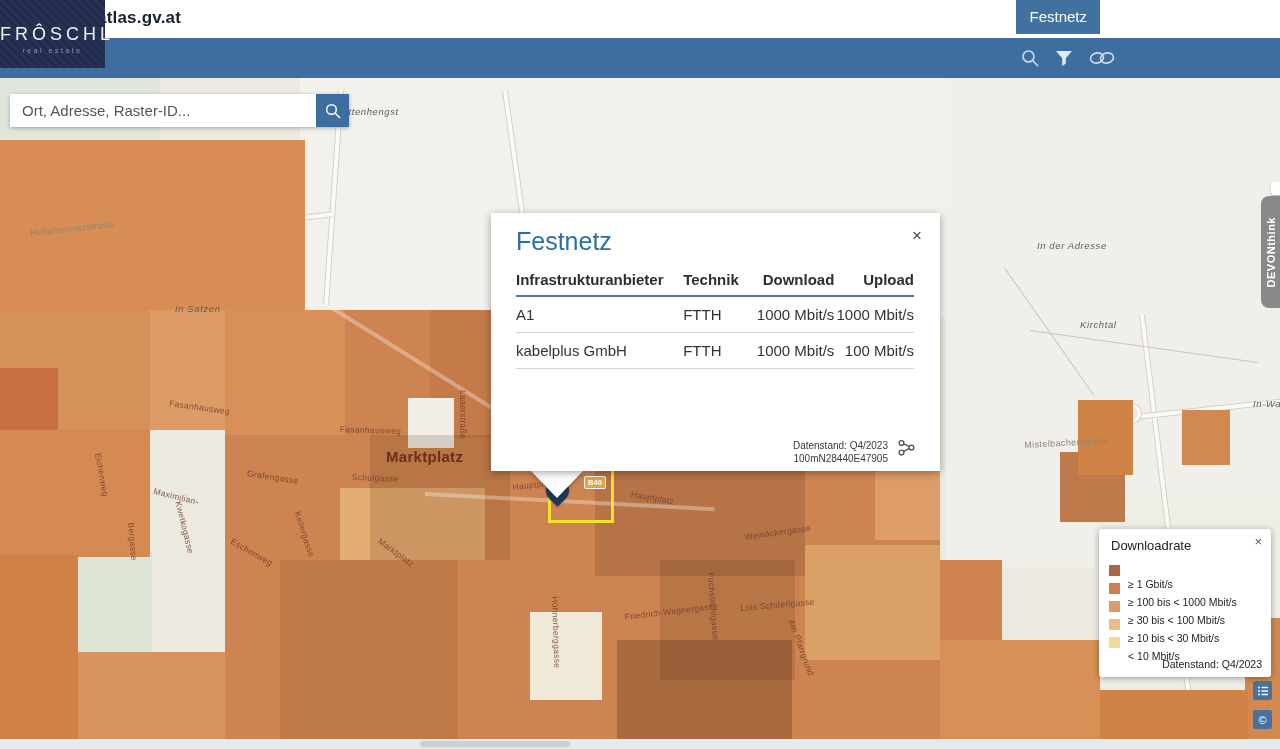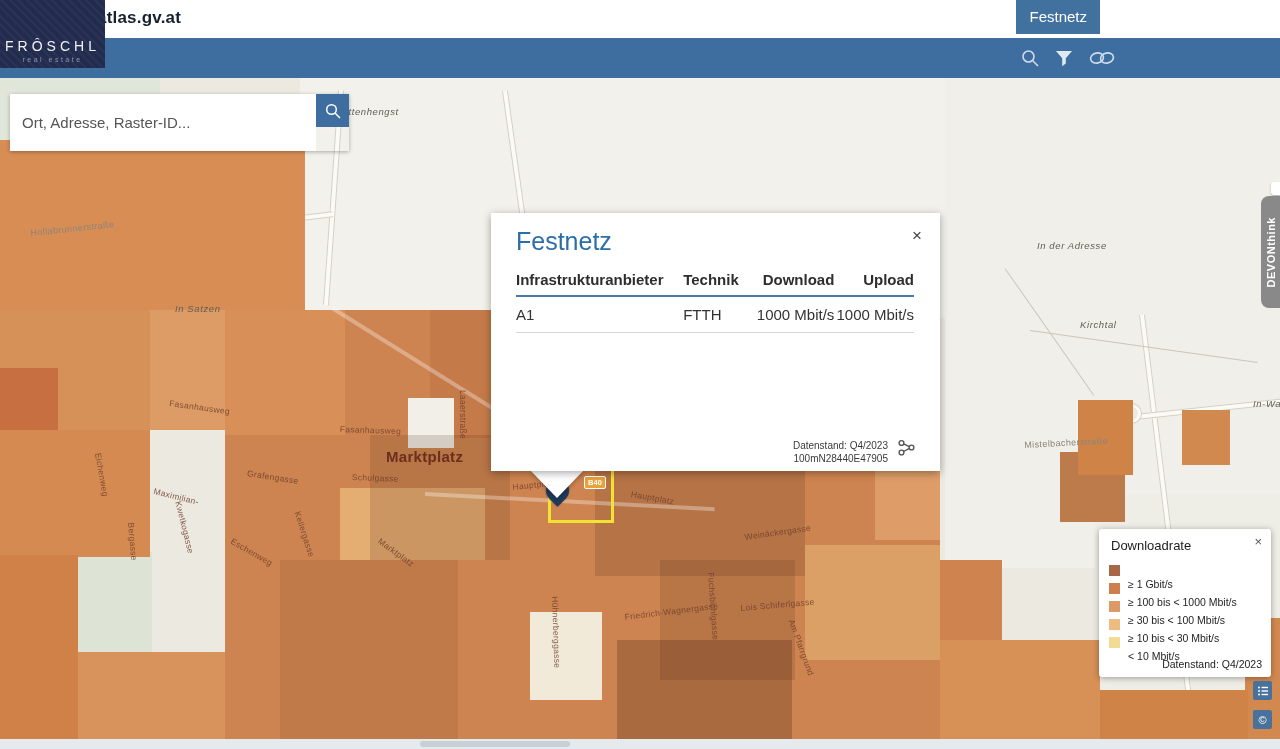--- a/index.html
+++ b/index.html
@@ -9,21 +9,21 @@
   
   #header{position:absolute;top:0;left:0;right:0;height:38px;background:#fff;z-index:80;}
   #header-title{position:absolute;left:97px;top:8px;font-size:17px;font-weight:600;color:#16202e;letter-spacing:.2px;}
   #tabs{position:absolute;right:180px;top:0;height:34px;display:flex;gap:14px;}
   .tab{padding:0 13px;line-height:34px;font-size:15px;color:#2b2b2b;cursor:pointer;white-space:nowrap;}
   .tab.active{background:#41719f;color:#fff;}
 
   
   #logo{position:absolute;left:0;top:0;width:105px;height:68px;z-index:90;background:#222c4e;
         background-image:repeating-linear-gradient(45deg,rgba(255,255,255,.035) 0 2px,transparent 2px 6px);}
-  #logo .l1{margin-top:38px;text-align:center;color:#f2f2f2;font-size:14px;letter-spacing:4px;}
+  #logo .l1{margin-top:24px;text-align:center;color:#f2f2f2;font-size:18px;letter-spacing:4px;}
   #logo .l2{text-align:center;color:#8d97ad;font-size:7px;letter-spacing:2.5px;margin-top:2px;}
 
   
   #toolbar{position:absolute;top:38px;left:0;right:0;height:40px;background:#3e6e9f;z-index:70;}
   #toolbar-icons{position:absolute;right:163px;top:0;height:40px;display:flex;align-items:center;gap:14px;}
   #toolbar-icons svg{display:block;cursor:pointer;}
 
   
   #map{position:absolute;top:78px;left:0;width:1280px;height:661px;background:#ece9e0;overflow:hidden;z-index:10;}
   .patch,.cell{position:absolute;}
@@ -40,21 +40,21 @@
   .maplabel.town{color:#6b2f1d;font-size:15px;font-weight:600;letter-spacing:.3px;}
   #road-shield{position:absolute;left:584px;top:398px;width:20px;height:11px;background:#e8a33d;border:1px solid #fff;
                border-radius:2px;color:#fff;font-size:7.5px;font-weight:700;text-align:center;line-height:11px;z-index:6;}
   #select-rect{position:absolute;left:548px;top:385px;width:60px;height:54px;border:3px solid #f2e232;z-index:7;}
   #pin{position:absolute;left:546px;top:401px;width:23px;height:23px;background:#1e3a5f;
        border-radius:50% 50% 50% 0;transform:rotate(-45deg);box-shadow:0 0 2px rgba(0,0,0,.4);z-index:8;cursor:pointer;}
   #pin::after{content:'';position:absolute;left:6px;top:6px;width:6px;height:6px;border:2px solid #d9c98c;border-radius:50%;}
 
   
   #search{position:absolute;left:10px;top:94px;z-index:75;display:flex;box-shadow:0 1px 4px rgba(0,0,0,.3);}
-  #search input{width:282px;height:33px;border:0;outline:none;padding:12px 12px;font-size:15px;color:#333;
+  #search input{width:282px;height:33px;border:0;outline:none;padding:0 12px;font-size:15px;color:#333;
                 font-family:"Liberation Sans",sans-serif;background:#fff;}
   #search input::placeholder{color:#555;}
   #search button{width:33px;height:33px;border:0;background:#3e6e9f;cursor:pointer;display:flex;align-items:center;justify-content:center;}
 
   
   #popup{position:absolute;left:491px;top:213px;width:449px;height:258px;background:#fff;z-index:60;
          box-shadow:0 2px 8px rgba(0,0,0,.35);}
   #popup-title{position:absolute;left:25px;top:14px;font-size:25px;color:#2c6ea8;}
   .close-x{position:absolute;right:18px;top:14px;font-size:17px;color:#444;cursor:pointer;line-height:1;}
   #popup table{position:absolute;left:25px;top:52px;width:398px;border-collapse:collapse;font-size:15px;color:#2e2e2e;}
@@ -200,20 +200,26 @@
           <th class="col-ul r">Upload</th>
         </tr>
       </thead>
       <tbody>
         <tr>
           <td>A1</td>
           <td>FTTH</td>
           <td class="r">1000 Mbit/s</td>
           <td class="r">1000 Mbit/s</td>
         </tr>
+        <tr>
+          <td>kabelplus GmbH</td>
+          <td>FTTH</td>
+          <td class="r">1000 Mbit/s</td>
+          <td class="r">100 Mbit/s</td>
+        </tr>
       </tbody>
     </table>
     <div id="popup-foot">
       <div>Datenstand: Q4/2023</div>
       <div>100mN28440E47905</div>
     </div>
     <span id="popup-share">
       <svg width="19" height="19" viewBox="0 0 19 19" fill="none" stroke="#555" stroke-width="1.4">
         <circle cx="4.5" cy="5" r="2.4"></circle>
           <circle cx="14.5" cy="9.5" r="2.4"></circle>

